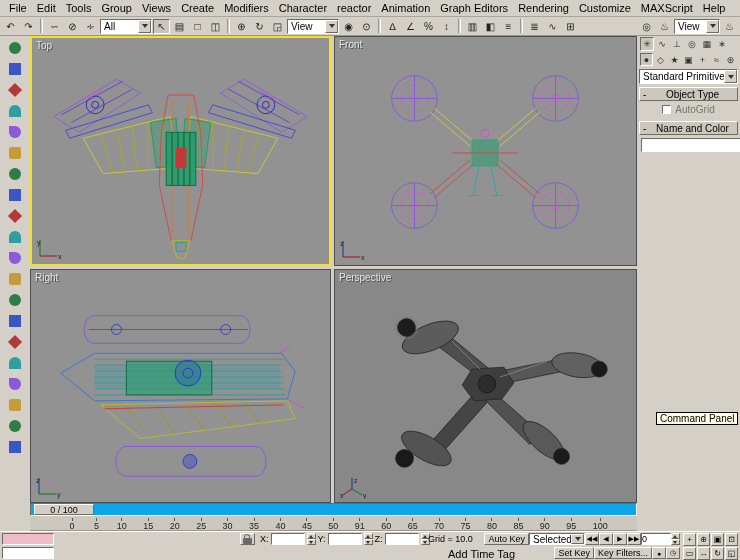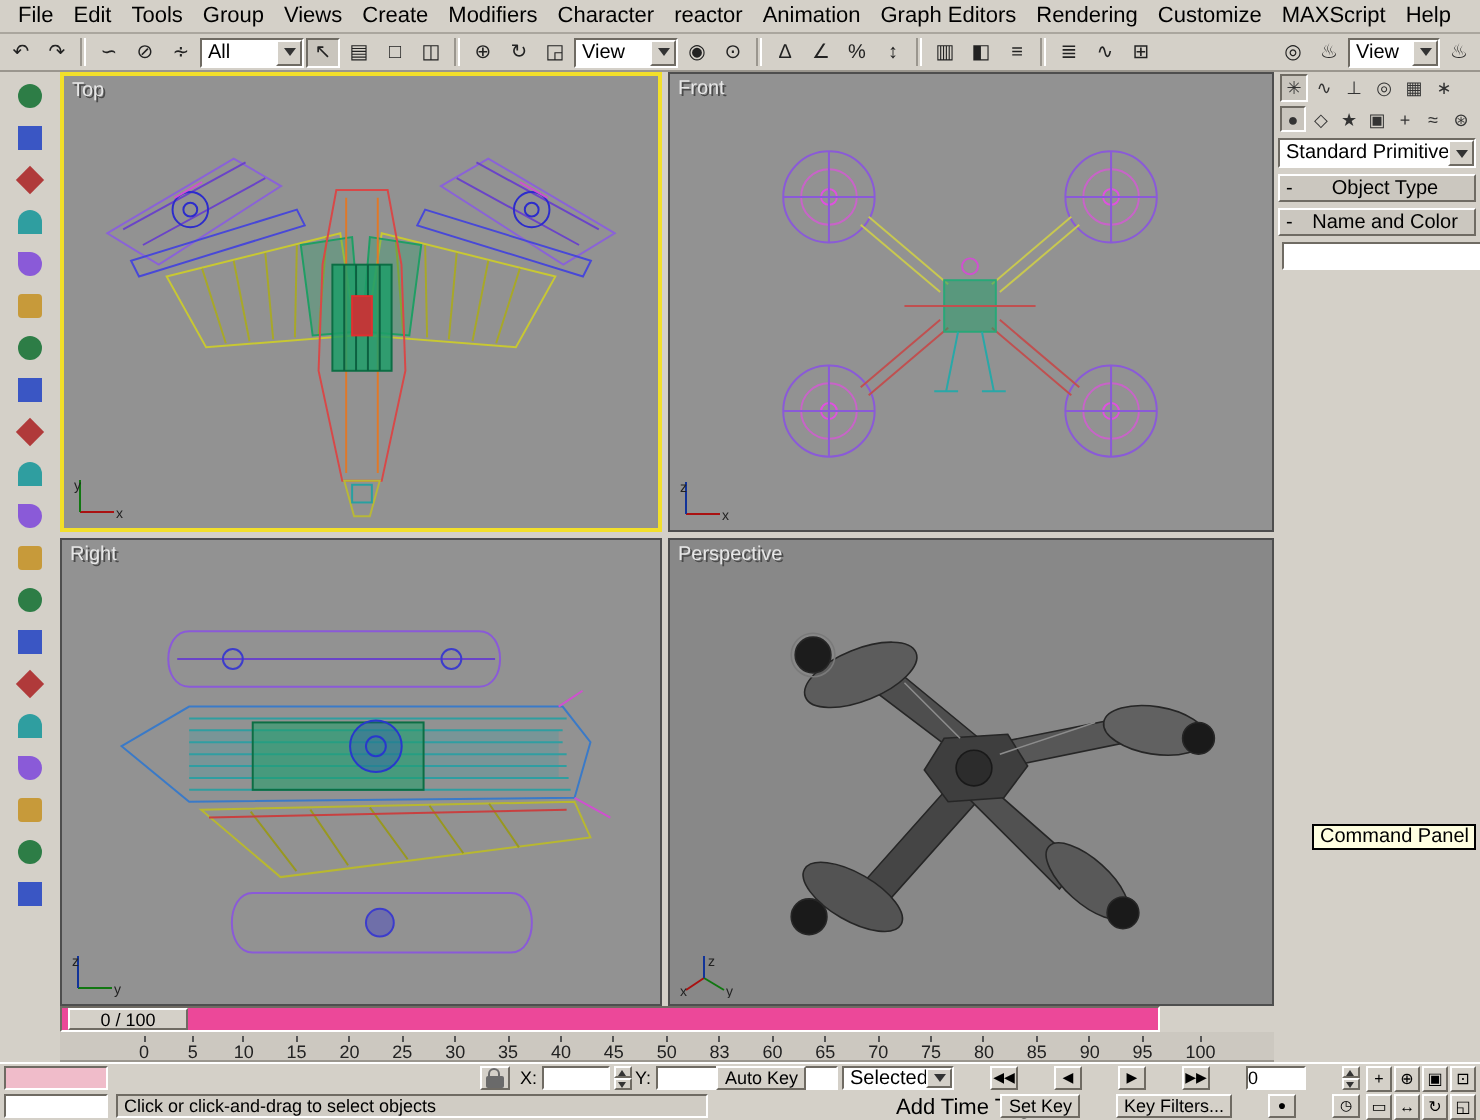--- a/index.html
+++ b/index.html
@@ -47,21 +47,21 @@
   .rollout{height:14px;margin:3px 1px 0 1px;background:#cbc7bf;border:1px solid;border-color:#fff #6f6b63 #6f6b63 #fff;display:flex;align-items:center;font-size:10px;padding:0 3px}
   .r-collapse{width:8px}
   .r-title{flex:1;text-align:center}
   .autogrid{display:flex;align-items:center;gap:4px;justify-content:center;color:#7a766e;padding:3px 0;font-size:10px}
   .checkbox{width:9px;height:9px;background:#fff;border:1px solid;border-color:#6f6b63 #fff #fff #6f6b63}
   .obj-grid{display:grid;grid-template-columns:1fr 1fr;gap:2px 3px;padding:1px 3px}
   .obj-btn{height:14px;font-size:9px;display:flex;align-items:center;justify-content:center;background:#d4d0c8;border:1px solid;border-color:#fff #6f6b63 #6f6b63 #fff;white-space:nowrap}
   .name-row{display:flex;gap:3px;padding:3px 3px}
   .namefield{flex:1;height:14px;background:#fff;border:1px solid;border-color:#6f6b63 #fff #fff #6f6b63;font-size:10px;font-family:"Liberation Sans",sans-serif}
   
-  .time-slider{position:absolute;left:30px;top:503px;width:550px;height:13px;background:#ec4899;border:1px solid;border-color:#6f6b63 #fff #fff #6f6b63}
+  .time-slider{position:absolute;left:30px;top:503px;width:607px;height:13px;background:#0ea5e9;border:1px solid;border-color:#6f6b63 #fff #fff #6f6b63}
   .slider-handle{position:absolute;left:3px;top:0px;width:60px;height:11px;background:#d4d0c8;border:1px solid;border-color:#fff #6f6b63 #6f6b63 #fff;font-size:9px;display:flex;align-items:center;justify-content:center}
   .ruler{position:absolute;left:30px;top:516px;width:607px;height:15px;background:#ccc8c0;border-bottom:1px solid #9a968e}
   .ruler-nums{position:absolute;left:38px;top:2px;width:540px;display:flex;justify-content:space-between}
   .ruler-nums span{font-size:9px;color:#222;text-align:center;min-width:8px}
   .ruler-nums span::before{content:"";display:block;width:1px;height:3px;background:#555;margin:0 auto 0 auto}
   
   .statusbar{position:absolute;left:0;top:531px;width:740px;height:29px;border-top:1px solid #fff;background:#d4d0c8}
   .sb-row{position:relative;height:14px}
   .mini-listener{position:absolute;left:2px;top:1px;width:52px;height:12px;border:1px solid;border-color:#6f6b63 #fff #fff #6f6b63}
   .pink{background:#f0bcca}.white{background:#fff}
@@ -71,21 +71,21 @@
   .lock::before{content:"";position:absolute;left:1px;top:-4px;width:4px;height:4px;border:1.5px solid #6a6a6a;border-bottom:none;border-radius:3px 3px 0 0}
   .xyz{position:absolute;left:260px;top:1px;display:flex;align-items:center;gap:2px;font-size:9px}
   .coord-field{width:34px;height:12px;background:#fff;border:1px solid;border-color:#6f6b63 #fff #fff #6f6b63}
   .spin{display:flex;flex-direction:column;width:9px;height:12px}
   .spin i{display:block;width:9px;height:6px;background:#d4d0c8;border:1px solid;border-color:#fff #6f6b63 #6f6b63 #fff;position:relative}
   .spin i::after{content:"";position:absolute;left:1px;top:1px;border-left:2px solid transparent;border-right:2px solid transparent}
   .spin i.up::after{border-bottom:3px solid #333}
   .spin i.dn::after{border-top:3px solid #333}
   .grid-label{position:absolute;left:428px;top:2px;font-size:9px}
   .addtag{position:absolute;left:448px;top:2px;font-size:11px}
-  .rc{position:absolute;right:60px;top:1px;display:flex;gap:18px;align-items:center}
+  .rc{position:absolute;right:60px;top:1px;display:flex;gap:0;align-items:center}
   .sb-btn{height:12px;font-size:9px;display:flex;align-items:center;justify-content:center;background:#d4d0c8;border:1px solid;border-color:#fff #6f6b63 #6f6b63 #fff;padding:0 3px;white-space:nowrap}
   .sq{width:14px;padding:0;font-size:7px}
   .frame-field{width:30px;height:12px;background:#fff;border:1px solid;border-color:#6f6b63 #fff #fff #6f6b63;font-size:9px;text-align:left;font-family:"Liberation Sans",sans-serif}
   .sb-dd{width:56px;height:12px}
   .nav-grid{position:absolute;right:2px;top:1px;display:grid;grid-template-columns:repeat(4,13px);grid-auto-rows:13px;gap:1px}
   .nav-btn{width:13px;height:13px;display:flex;align-items:center;justify-content:center;font-size:8px;background:#d4d0c8;border:1px solid;border-color:#fff #6f6b63 #6f6b63 #fff}
   
   .tooltip{position:absolute;left:656px;top:412px;background:#ffffe1;border:1px solid #000;font-size:10px;padding:0 3px;z-index:9;white-space:nowrap}
 </style>
 </head>
@@ -383,20 +383,24 @@
     <div class="dd cp-dd">
       <span class="dd-text">Standard Primitives</span>
       <span class="dd-arrow">
           <i class="tri-dn"></i>
         </span>
     </div>
     <div class="rollout">
       <span class="r-collapse">-</span>
       <span class="r-title">Object Type</span>
     </div>
+    <div class="autogrid">
+      <span class="checkbox"></span>
+      <span>AutoGrid</span>
+    </div>
     <div class="rollout">
       <span class="r-collapse">-</span>
       <span class="r-title">Name and Color</span>
     </div>
     <div class="name-row">
       <input class="namefield" style="">
 
     </div>
   </div>
 
@@ -410,21 +414,21 @@
         <span>5</span>
         <span>10</span>
         <span>15</span>
         <span>20</span>
         <span>25</span>
         <span>30</span>
         <span>35</span>
         <span>40</span>
         <span>45</span>
         <span>50</span>
-        <span>83</span>
+        <span>91</span>
         <span>60</span>
         <span>65</span>
         <span>70</span>
         <span>75</span>
         <span>80</span>
         <span>85</span>
         <span>90</span>
         <span>95</span>
         <span>100</span>
     </div>
@@ -471,21 +475,20 @@
         <span class="sb-btn sq">▶▶</span>
         <input class="frame-field" value="0" style="">
         <span class="spin">
             <i class="up"></i>
             <i class="dn"></i>
           </span>
       </div>
     </div>
     <div class="sb-row">
       <div class="mini-listener white"></div>
-      <div class="sb-box" style="left:58px;width:296px">Click or click-and-drag to select objects</div>
       <div class="addtag">Add Time Tag</div>
       <div class="rc">
         <span class="sb-btn">Set Key</span>
         <span class="sb-btn">Key Filters...</span>
         <span class="sb-btn sq">●</span>
         <span class="sb-btn sq">◷</span>
       </div>
     </div>
     <div class="nav-grid">
       <span class="nav-btn">+</span>

